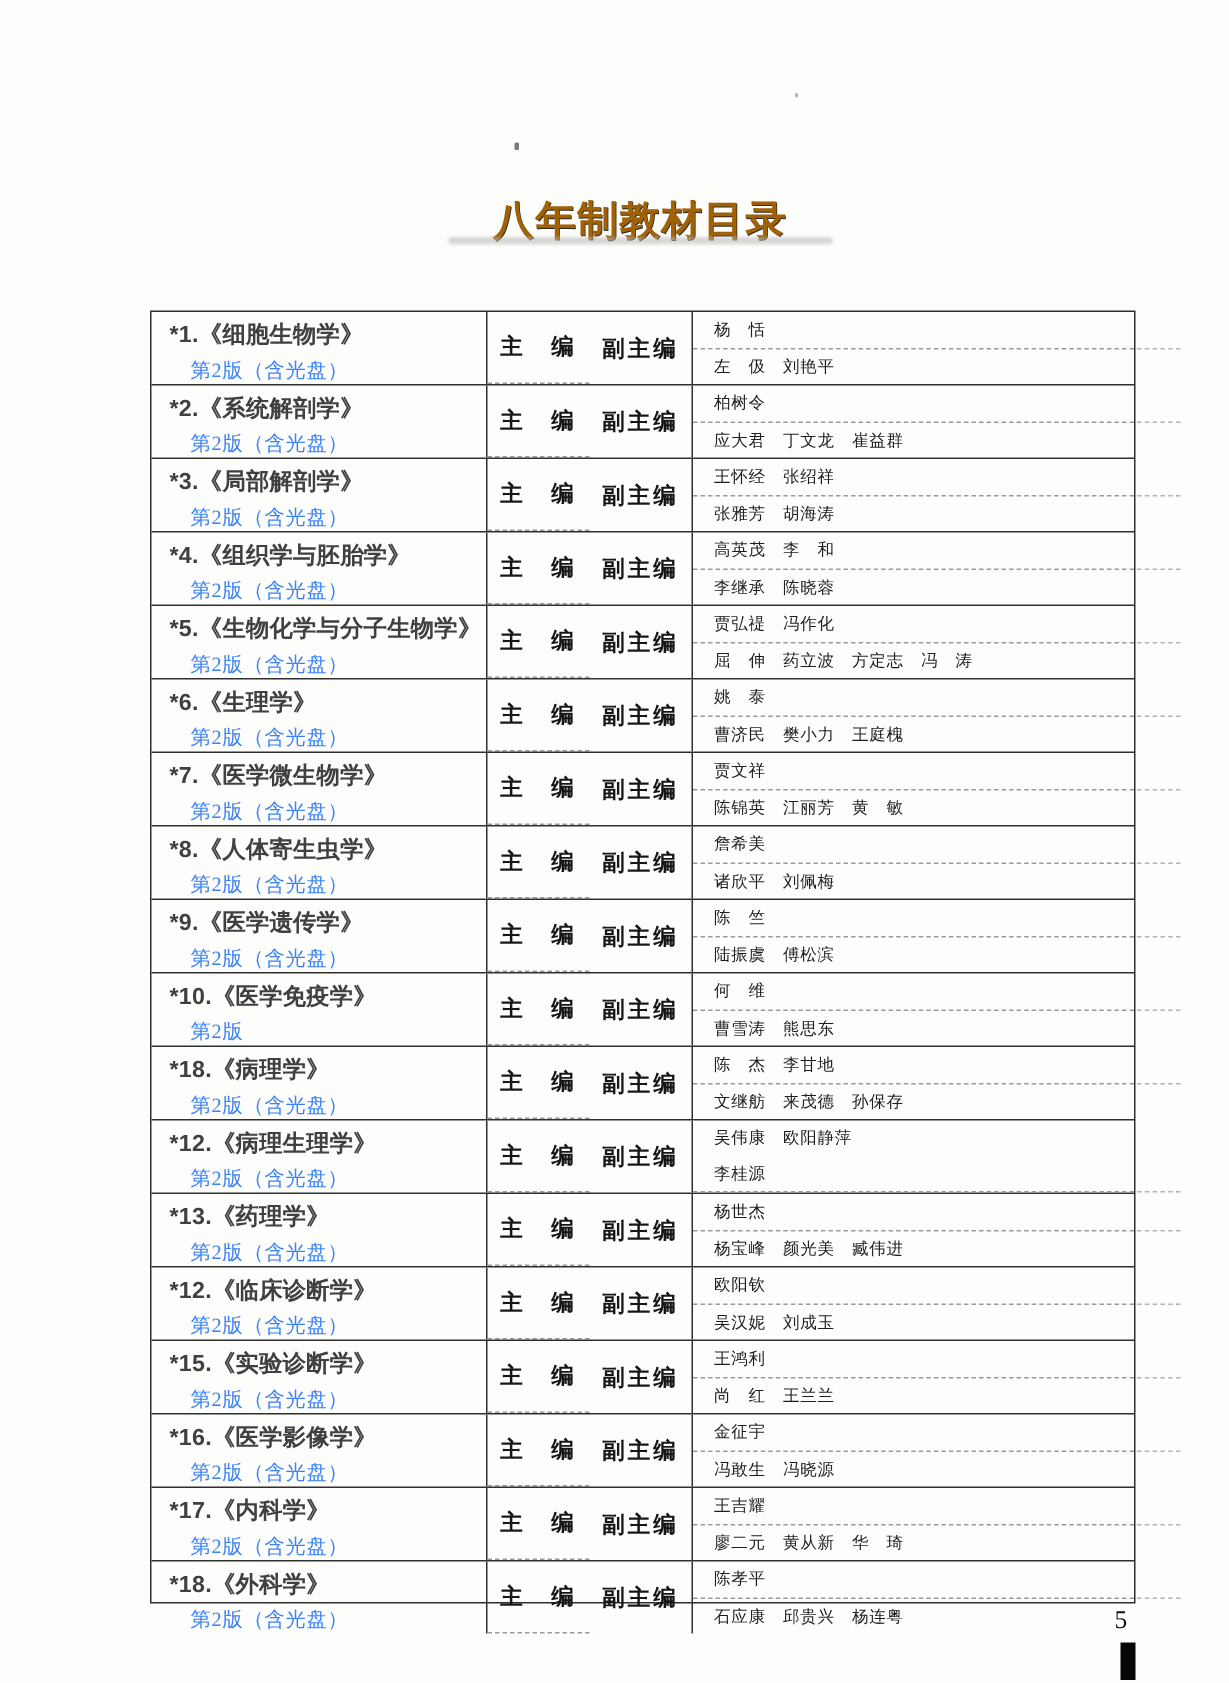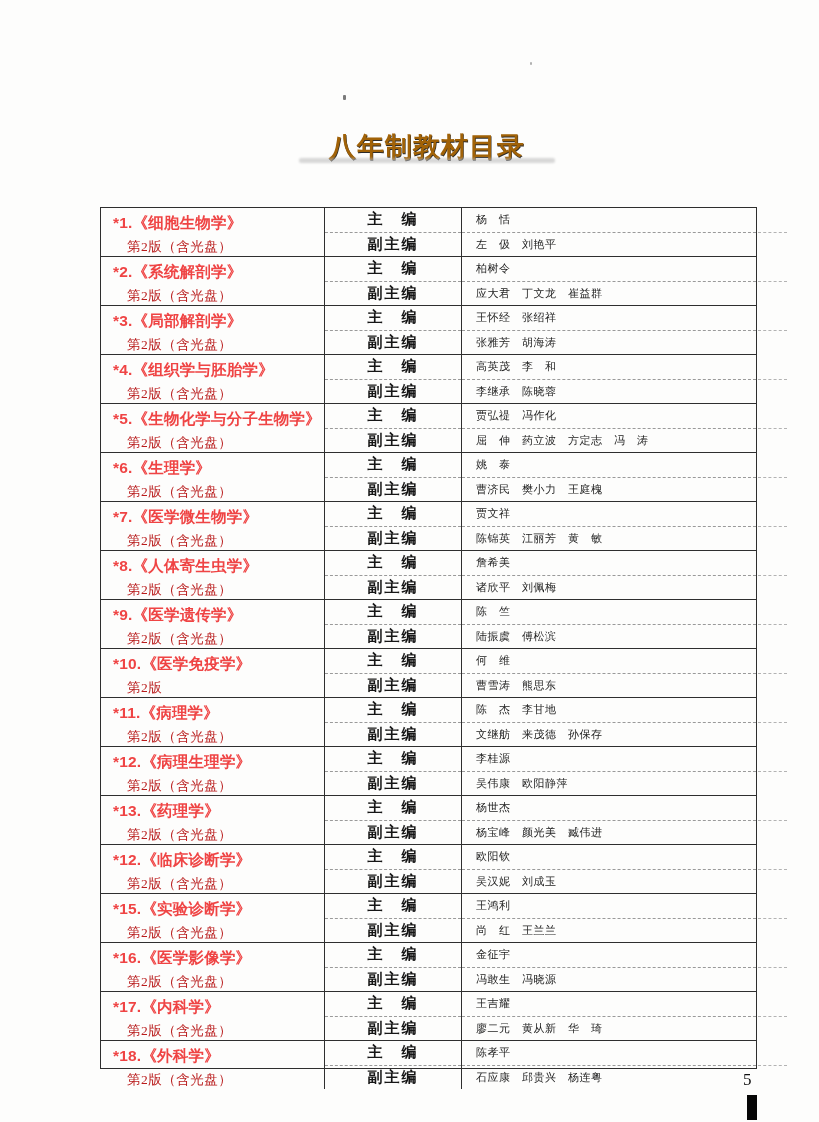--- a/index.html
+++ b/index.html
@@ -57,34 +57,34 @@
   .c { box-sizing: border-box; min-width: 0; }
   .title-c {
     border-right: 1.4px solid #2f2f2f;
     padding: 5px 6px 0 12px;
   }
   .t1 {
     font-weight: bold;
     font-size: 15.5px;
     letter-spacing: 0.2px;
     white-space: nowrap;
-    color: #ef4444;
+    color: #404040;
   }
   .t2 {
     font-family: "Liberation Serif", serif;
     font-size: 13.5px;
     letter-spacing: 0.5px;
     padding-left: 14px;
     margin-top: 4px;
-    color: #b91c1c;
+    color: #3b82f6;
     white-space: nowrap;
   }
   .role-c {
     border-right: 1.4px solid #2f2f2f;
-    display: flex; flex-direction: column;
+    display: flex; flex-direction: row;
   }
   .names-c { display: flex; flex-direction: column; }
   .sub {
     flex: 1;
     display: flex;
     align-items: center;
     box-sizing: border-box;
     min-width: 0;
   }
   .sub.top { border-bottom: 1px dashed #9a9a9a; }
@@ -297,21 +297,21 @@
         <div class="sub role">副主编</div>
       </div>
       <div class="c names-c">
         <div class="sub top names">何　维</div>
         <div class="sub names">曹雪涛　熊思东</div>
       </div>
     </div>
 
     <div class="row">
       <div class="c title-c">
-        <div class="t1">*11.《病理学》</div>
+        <div class="t1">*18.《病理学》</div>
         <div class="t2">第2版（含光盘）</div>
       </div>
       <div class="c role-c">
         <div class="sub top role">主　编</div>
         <div class="sub role">副主编</div>
       </div>
       <div class="c names-c">
         <div class="sub top names">陈　杰　李甘地</div>
         <div class="sub names">文继舫　来茂德　孙保存</div>
       </div>
@@ -320,22 +320,22 @@
     <div class="row">
       <div class="c title-c">
         <div class="t1">*12.《病理生理学》</div>
         <div class="t2">第2版（含光盘）</div>
       </div>
       <div class="c role-c">
         <div class="sub top role">主　编</div>
         <div class="sub role">副主编</div>
       </div>
       <div class="c names-c">
+        <div class="sub names">吴伟康　欧阳静萍</div>
         <div class="sub top names">李桂源</div>
-        <div class="sub names">吴伟康　欧阳静萍</div>
       </div>
     </div>
 
     <div class="row">
       <div class="c title-c">
         <div class="t1">*13.《药理学》</div>
         <div class="t2">第2版（含光盘）</div>
       </div>
       <div class="c role-c">
         <div class="sub top role">主　编</div>

